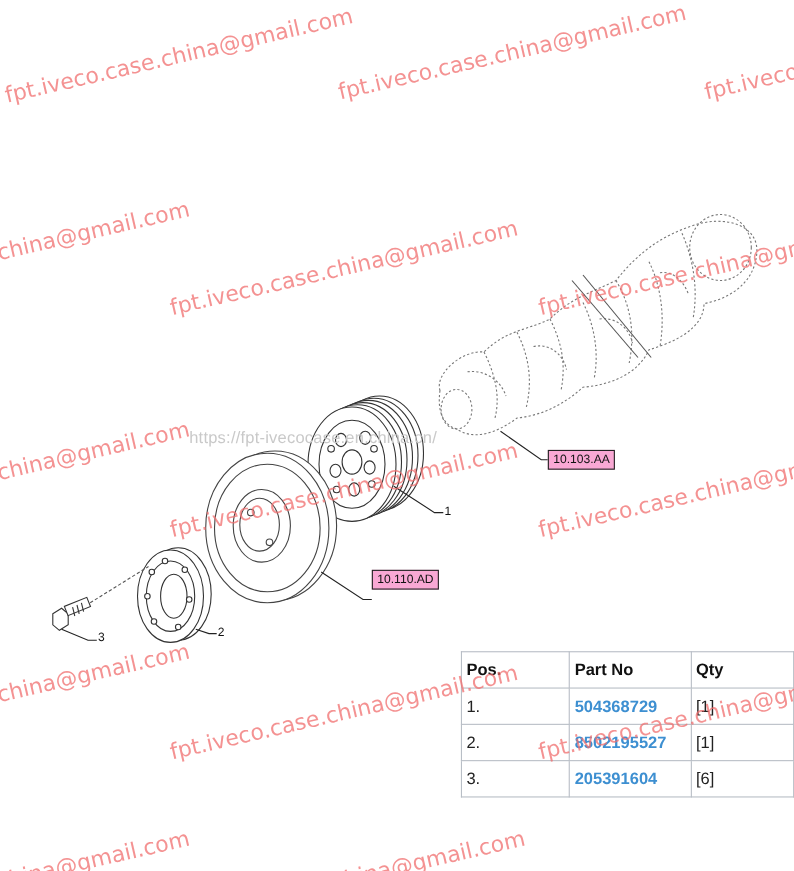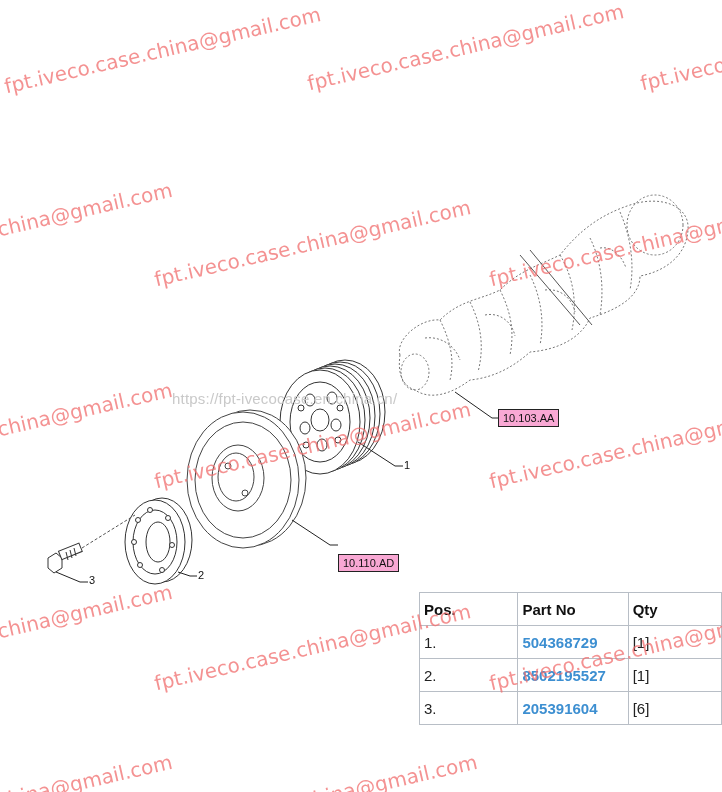--- a/index.html
+++ b/index.html
@@ -105,21 +105,21 @@
   </g>
 </svg>
 
 <div class="url-watermark">https://fpt-ivecocase.en.china.cn/</div>
 
 <div class="pos-num" style="left:404px;top:459px;">1</div>
 <div class="pos-num" style="left:198px;top:569px;">2</div>
 <div class="pos-num" style="left:89px;top:574px;">3</div>
 
 <div class="callout-box" style="left:498px;top:409px;">10.103.AA</div>
-<div class="callout-box" style="left:338px;top:554px;">10.110.AD</div>
+<div class="callout-box" style="left:338px;top:518px;">10.110.AD</div>
 
 <table class="parts">
   <thead>
     <tr>
       <th class="c1">Pos.</th>
       <th class="c2">Part No</th>
       <th class="c3">Qty</th>
     </tr>
   </thead>
   <tbody>

